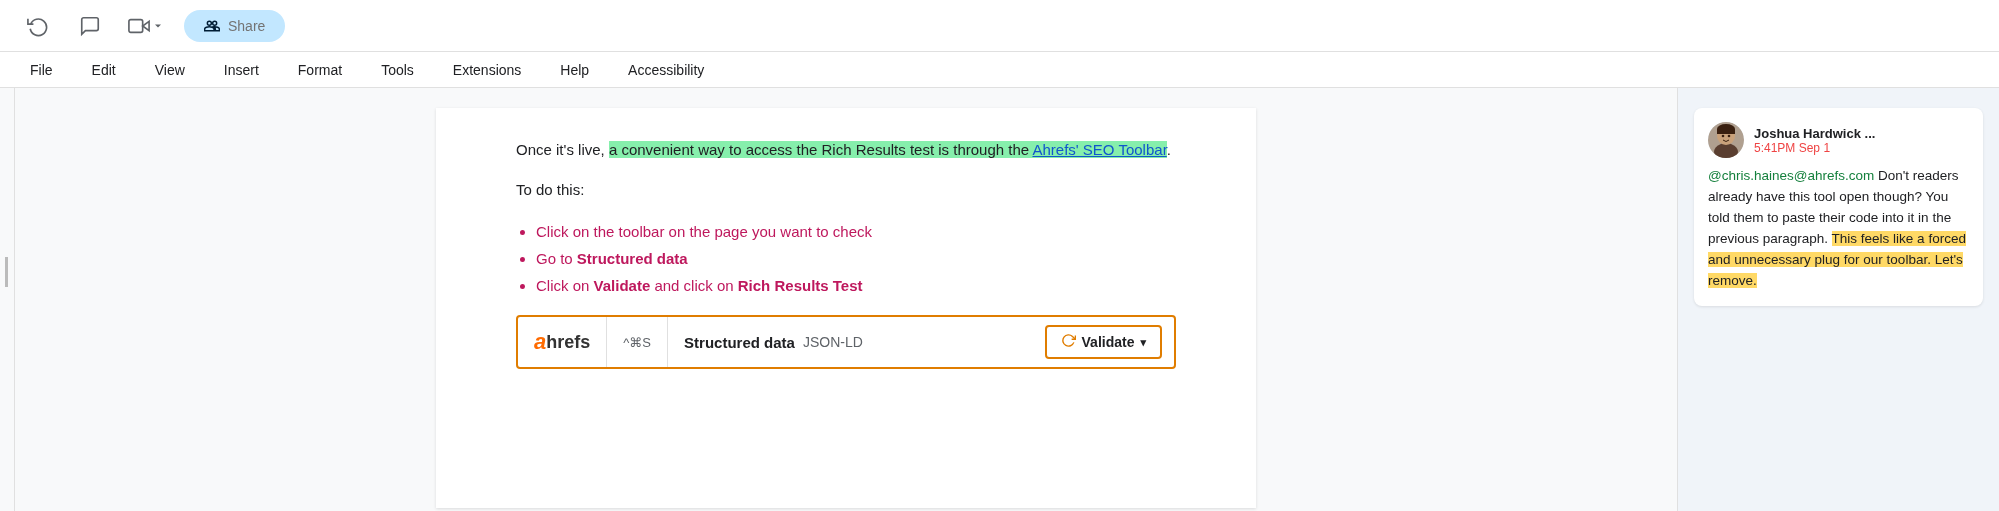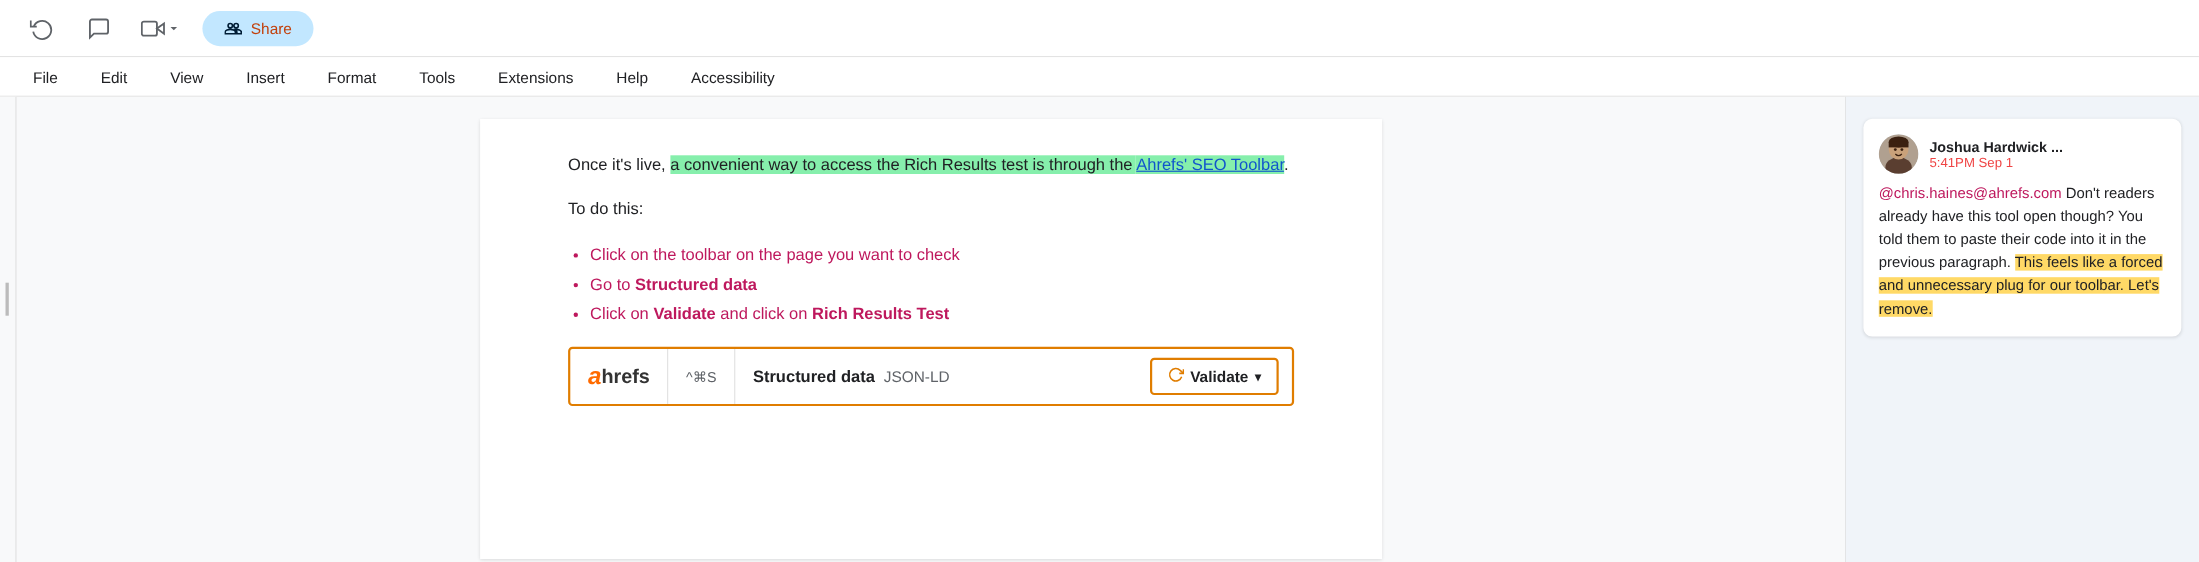--- a/index.html
+++ b/index.html
@@ -56,21 +56,21 @@
       border-radius: 50%;
       cursor: pointer;
       color: #5f6368;
       font-size: 20px;
     }
     .share-btn {
       display: flex;
       align-items: center;
       gap: 8px;
       background: #c2e7ff;
-      color: #c2410c;
+      color: #737373;
       border: none;
       border-radius: 20px;
       padding: 8px 20px;
       font-size: 14px;
       font-weight: 500;
       cursor: pointer;
     }
 
     
     .menu-bar {
@@ -271,21 +271,21 @@
     .comment-time {
       font-size: 12px;
       color: #ef4444;
     }
     .comment-body {
       font-size: 13.5px;
       color: #202124;
       line-height: 1.55;
     }
     .comment-email {
-      color: #be185d;
+      color: #15803d;
     }
     .comment-highlight {
       background-color: #ffd966;
     }
   </style>
 </head>
 <body>
 
 <div class="title-bar">
   <div class="title-right">

